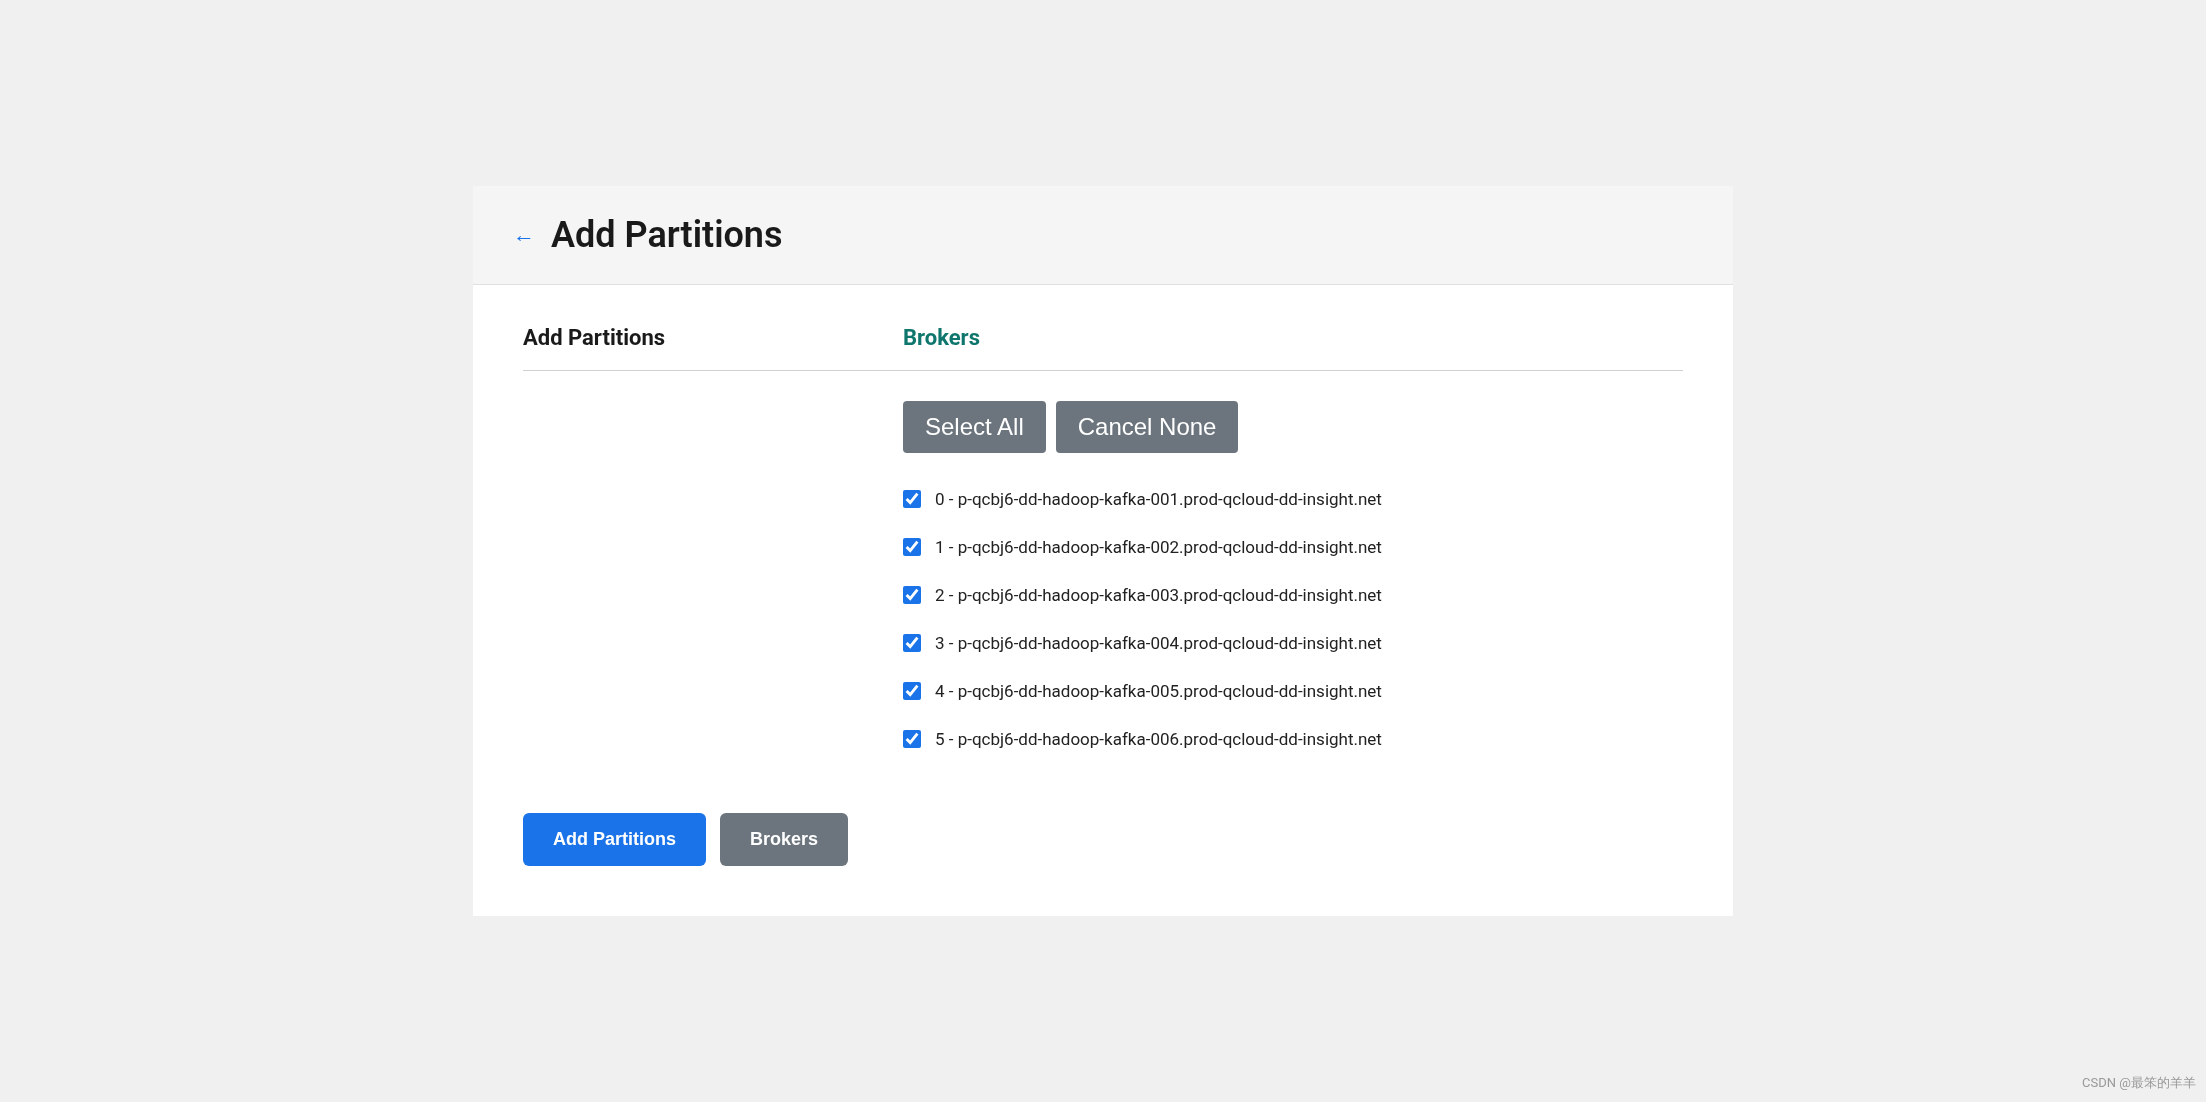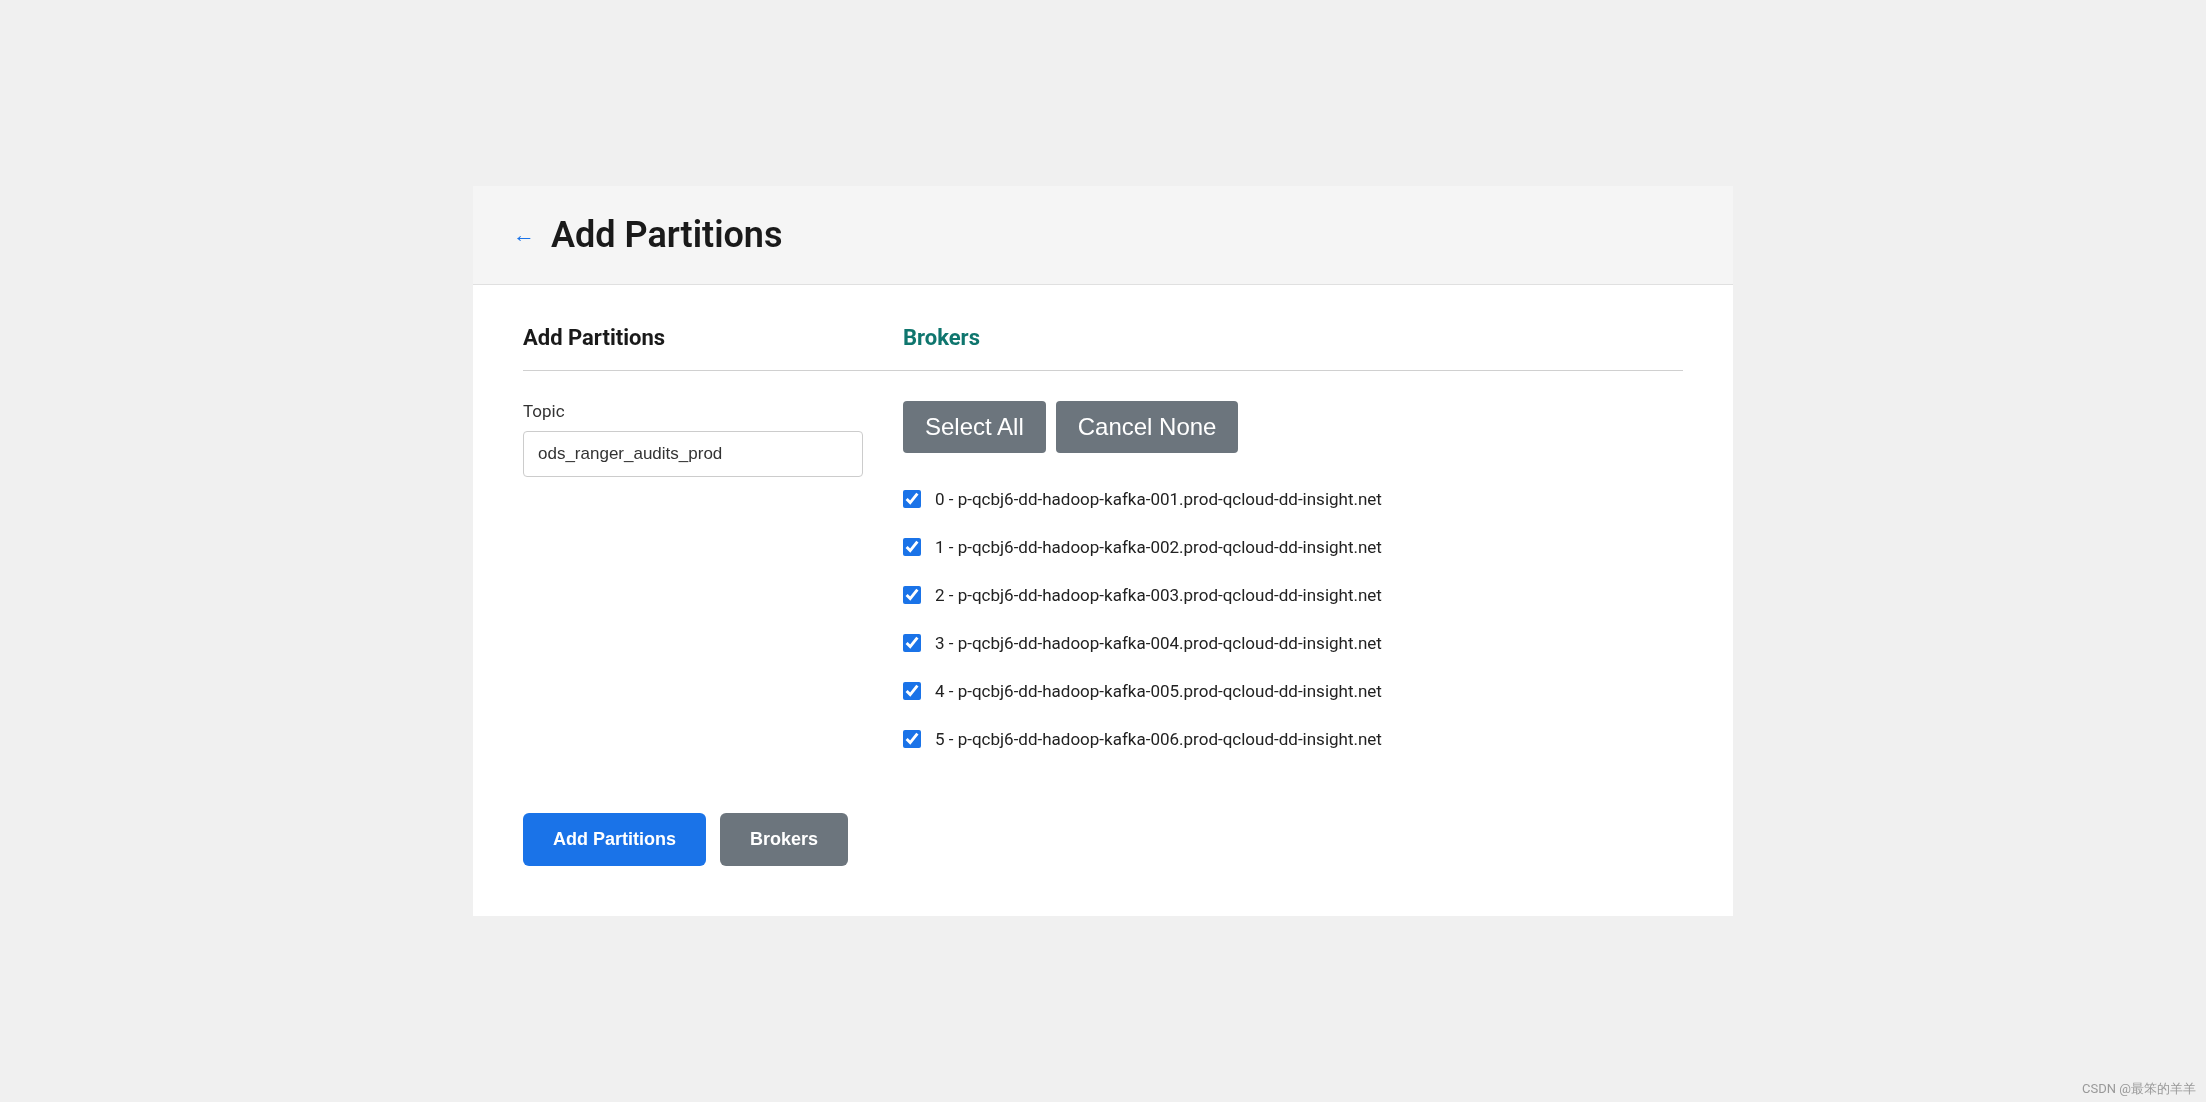--- a/index.html
+++ b/index.html
@@ -187,21 +187,21 @@
       color: #fff;
       border: none;
       border-radius: 6px;
       font-size: 18px;
       font-weight: 600;
       cursor: pointer;
     }
 
     .watermark {
       position: fixed;
-      bottom: 4px;
+      bottom: 10px;
       right: 10px;
       font-size: 13px;
       color: #999;
     }
   </style>
 </head>
 <body>
 
 <div class="page-container">
 
@@ -217,24 +217,20 @@
         <span class="section-label">Add Partitions</span>
       </div>
       <div class="col-right">
         <span class="brokers-label">Brokers</span>
       </div>
     </div>
 
     <div class="form-body">
 
       <div class="form-left">
-        <div class="field-group">
-          <label class="field-label">Topic</label>
-          <input class="field-input" type="text" value="ods_ranger_audits_prod" style="">
-        </div>
 
       </div>
 
       <div class="form-right">
 
         <div class="broker-actions">
           <button class="btn-select">Select All</button>
           <button class="btn-select">Cancel None</button>
         </div>
 

